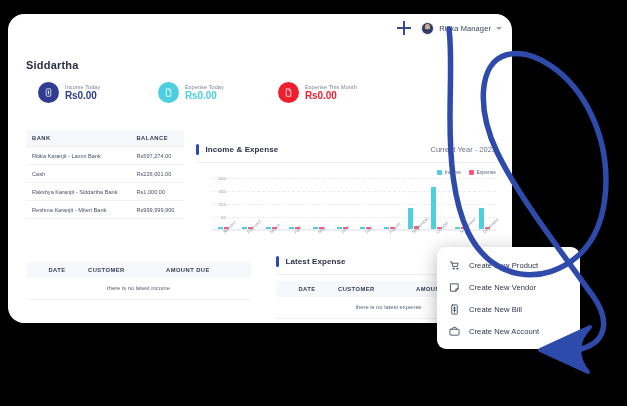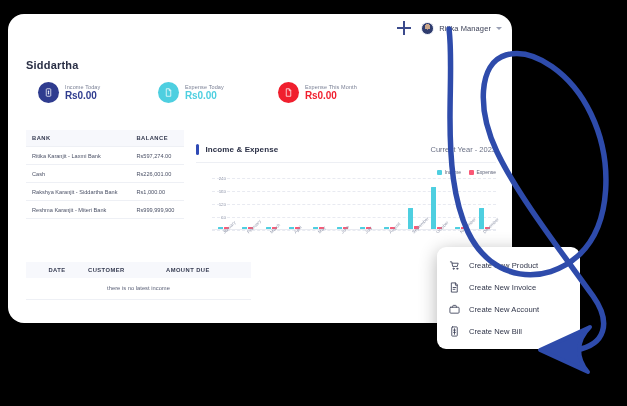--- a/index.html
+++ b/index.html
@@ -331,67 +331,78 @@
 
     <div class="li-panel">
       <div class="hdr-row" style="margin-top:6px">
         <div class="hdr-cell c-date">DATE</div>
         <div class="hdr-cell c-cust">CUSTOMER</div>
         <div class="hdr-cell c-amt">AMOUNT DUE</div>
       </div>
       <div class="empty-row rule">there is no latest income</div>
     </div>
 
+    <div class="le-panel">
+      <div class="panel-head">
+        <span class="bar-accent"></span>
+        <span class="panel-title">Latest Expense</span>
+      </div>
+      <div class="hdr-row" style="margin-top:6px">
+        <div class="hdr-cell c-date">DATE</div>
+        <div class="hdr-cell c-cust">CUSTOMER</div>
+        <div class="hdr-cell c-amt">AMOUNT DUE</div>
+      </div>
+      <div class="empty-row rule">there is no latest expense</div>
+    </div>
 
   </div>
 
   <div class="menu">
 
     <div class="menu-item">
       <span class="menu-ico">
         <svg width="11" height="11" viewBox="0 0 24 24" fill="none" stroke="#3d4259" stroke-width="1.9" stroke-linecap="round" stroke-linejoin="round">
           <path d="M3 4h3l2 10h10l2-7H7"></path>
             <circle cx="10" cy="19" r="1.3"></circle>
             <circle cx="18" cy="19" r="1.3"></circle>
         </svg>
       </span>
       <span class="menu-label">Create New Product</span>
     </div>
 
 
-
     <div class="menu-item">
       <span class="menu-ico">
         <svg width="11" height="11" viewBox="0 0 24 24" fill="none" stroke="#3d4259" stroke-width="1.9" stroke-linecap="round" stroke-linejoin="round">
-          <path d="M6 2h8l4 4v16H6z"></path>
-            <path d="M14 2v5h4"></path>
-            <path d="M9 12h6M9 16h4"></path>
+          <path d="M4 4h16v11l-5 5H4z"></path>
+            <path d="M20 15h-5v5"></path>
         </svg>
       </span>
-      <span class="menu-label">Create New Invoice</span>
+      <span class="menu-label">Create New Vendor</span>
+    </div>
+
+
+    <div class="menu-item">
+      <span class="menu-ico">
+        <svg width="11" height="11" viewBox="0 0 24 24" fill="none" stroke="#3d4259" stroke-width="1.9" stroke-linecap="round" stroke-linejoin="round">
+          <rect x="6" y="2" width="12" height="20" rx="1.5"></rect>
+            <path d="M12 6v12M10 9h4M10 14h4"></path>
+        </svg>
+      </span>
+      <span class="menu-label">Create New Bill</span>
     </div>
 
     <div class="menu-item">
       <span class="menu-ico">
         <svg width="11" height="11" viewBox="0 0 24 24" fill="none" stroke="#3d4259" stroke-width="1.9" stroke-linecap="round" stroke-linejoin="round">
           <rect x="2" y="7" width="20" height="13" rx="2"></rect>
             <path d="M8 7V5a2 2 0 012-2h4a2 2 0 012 2v2"></path>
         </svg>
       </span>
       <span class="menu-label">Create New Account</span>
-    </div>
-
-    <div class="menu-item">
-      <span class="menu-ico">
-        <svg width="11" height="11" viewBox="0 0 24 24" fill="none" stroke="#3d4259" stroke-width="1.9" stroke-linecap="round" stroke-linejoin="round">
-          <rect x="6" y="2" width="12" height="20" rx="1.5"></rect>
-            <path d="M12 6v12M10 9h4M10 14h4"></path>
-        </svg>
-      </span>
-      <span class="menu-label">Create New Bill</span>
     </div>
 
   </div>
 
   <svg class="annot" viewBox="0 0 627 406">
     <g fill="none" stroke="#2e4bab" stroke-width="5.5" stroke-linecap="round" stroke-linejoin="round">
       <path d="M449 29 C 452 52, 450 86, 450 118 C 450 160, 453 200, 468 232
                C 492 282, 545 286, 579 255 C 612 224, 613 160, 591 114
                C 572 74, 534 47, 506 55 C 478 63, 477 110, 497 152
                C 517 194, 560 250, 593 296 C 612 323, 605 345, 576 350"></path>

